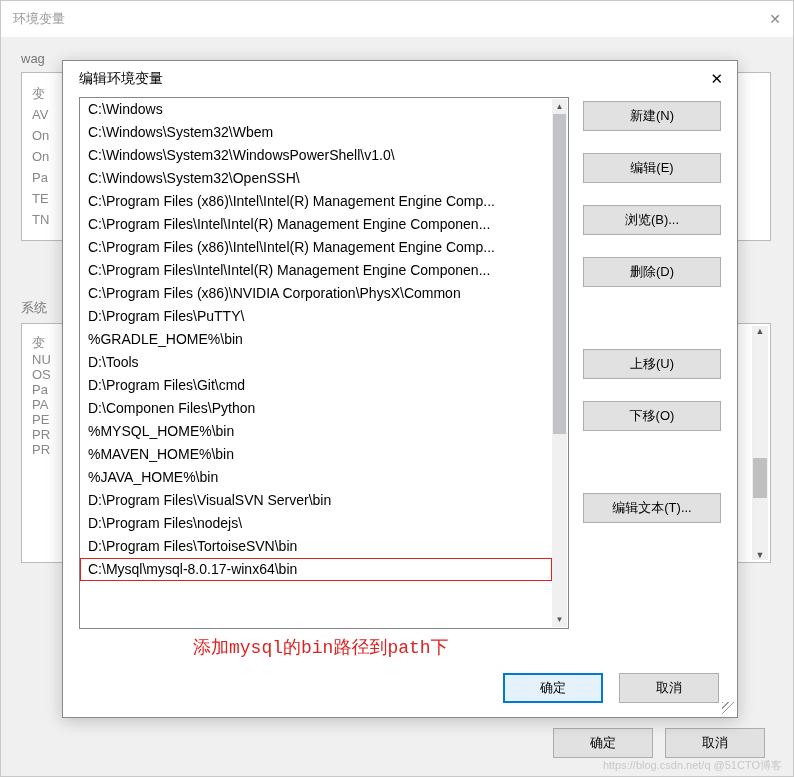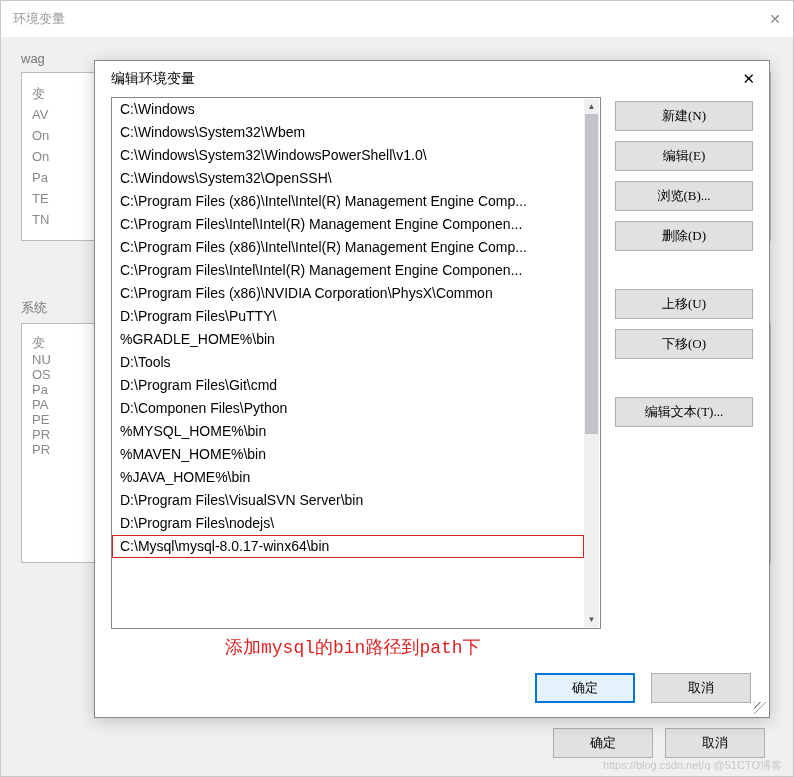--- a/index.html
+++ b/index.html
@@ -100,21 +100,20 @@
       position: absolute;
       top: 60px;
       left: 62px;
       width: 676px;
       height: 658px;
       background: #fff;
       border: 1px solid #888;
       box-shadow: 0 3px 16px rgba(0,0,0,0.2);
       display: flex;
       flex-direction: column;
-      margin-left: 32px;
     }
     .modal-titlebar {
       height: 36px;
       display: flex;
       align-items: center;
       justify-content: space-between;
       padding: 0 14px 0 16px;
       font-size: 14px;
       color: #000;
     }
@@ -178,23 +177,22 @@
       position: absolute;
       top: 0; left: 1px;
       width: 13px;
       height: 320px;
       background: #c2c3c9;
     }
     .side-buttons {
       width: 138px;
       display: flex;
       flex-direction: column;
-      gap: 10px;
+      gap: 22px;
       padding-top: 4px;
-      font-family: Liberation Serif, serif;
     }
     .side-buttons .gap { height: 18px; }
     .annotation {
       color: #d22;
       font-family: Liberation Mono, monospace;
       font-size: 18px;
       padding: 6px 0 0 130px;
     }
     .modal-footer {
       display: flex;
@@ -300,20 +298,21 @@
           <div class="path-item">D:\Program Files\PuTTY\</div>
           <div class="path-item">%GRADLE_HOME%\bin</div>
           <div class="path-item">D:\Tools</div>
           <div class="path-item">D:\Program Files\Git\cmd</div>
           <div class="path-item">D:\Componen Files\Python</div>
           <div class="path-item">%MYSQL_HOME%\bin</div>
           <div class="path-item">%MAVEN_HOME%\bin</div>
           <div class="path-item">%JAVA_HOME%\bin</div>
           <div class="path-item">D:\Program Files\VisualSVN Server\bin</div>
           <div class="path-item">D:\Program Files\nodejs\</div>
+          <div class="path-item">D:\Program Files\TortoiseSVN\bin</div>
           <div class="path-item highlighted">C:\Mysql\mysql-8.0.17-winx64\bin</div>
         </div>
       <div class="path-scroll">
         <div class="sbtn">▲</div>
         <div class="track">
           <div class="thumb"></div>
         </div>
         <div class="sbtn">▼</div>
       </div>
     </div>

